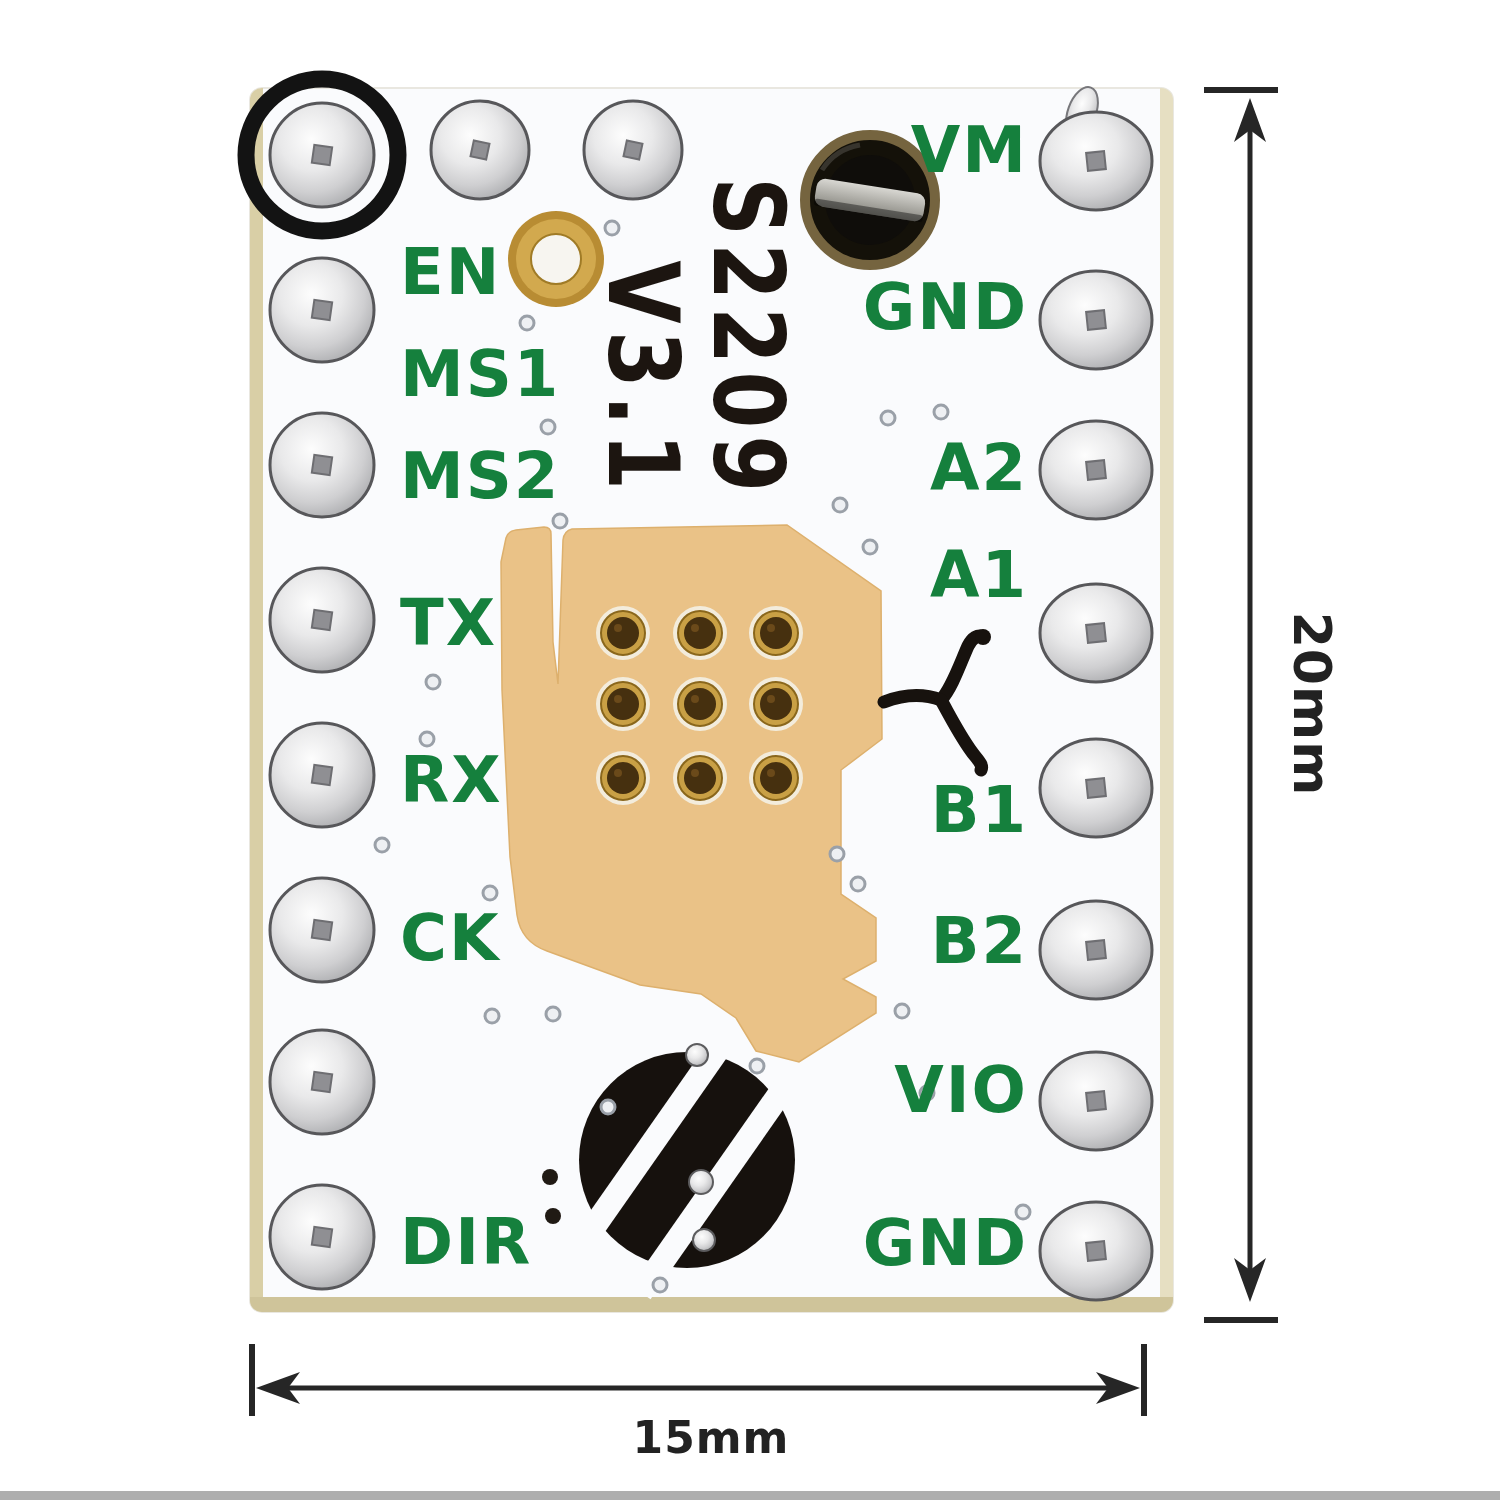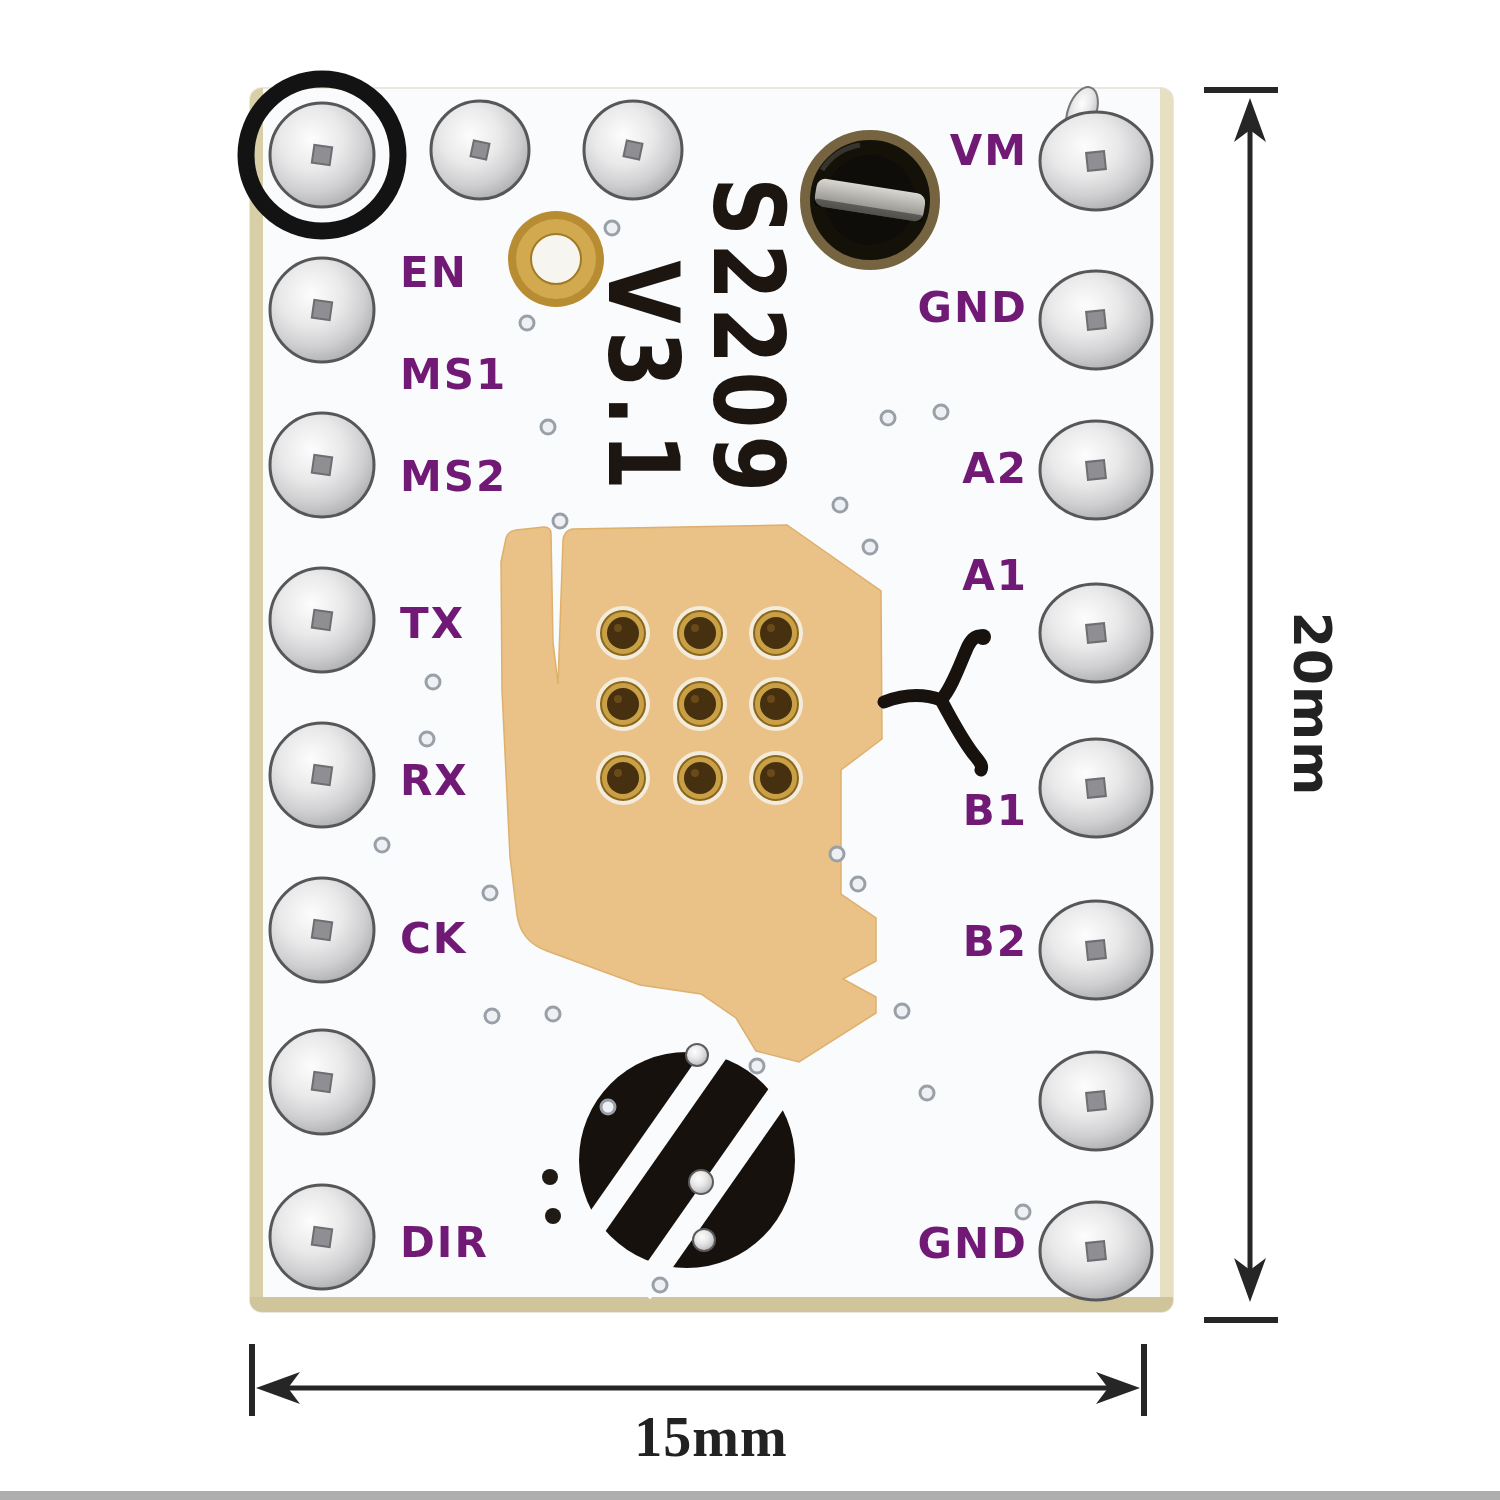--- a/index.html
+++ b/index.html
@@ -3,39 +3,39 @@
 <meta charset="utf-8">
 <style>
   html,body{margin:0;padding:0;background:#ffffff;}
   .canvas{
     position:relative;width:1500px;height:1500px;background:#ffffff;overflow:hidden;
     font-family:"DejaVu Sans", sans-serif;
   }
   .layer{position:absolute;left:0;top:0;}
   .pin-label{
     position:absolute;transform:translateY(-50%);
-    font-weight:bold;font-size:42px;color:#701a75;letter-spacing:2px;white-space:nowrap;
+    font-weight:bold;font-size:64px;color:#15803d;letter-spacing:2px;white-space:nowrap;
     font-family:"DejaVu Sans", sans-serif;
   }
   .pin-label.left{left:400px;}
   .pin-label.right{right:472px;text-align:right;}
   .model-text{
     position:absolute;left:535px;top:249px;width:320px;height:176px;
     transform:rotate(90deg) scaleY(1.2);transform-origin:center;
     font-weight:bold;font-size:82px;line-height:88px;letter-spacing:7px;
     color:#1c1510;text-align:right;white-space:nowrap;
   }
   .dim-label{position:absolute;color:#222222;font-weight:bold;}
   .dim-label.vertical{
     left:1312px;top:704px;transform:translate(-50%,-50%) rotate(90deg);
     font-size:52px;letter-spacing:1px;
   }
   .dim-label.horizontal{
     left:711px;top:1437px;transform:translate(-50%,-50%);
-    font-size:56px;letter-spacing:1px;font-family:Liberation Serif, serif;
+    font-size:44px;letter-spacing:1px;
   }
   .photo-bottom-edge{
     position:absolute;left:0;top:1491px;width:1500px;height:9px;background:#aeaeae;
   }
 </style>
 </head>
 <body>
 
 <div class="canvas">
 
@@ -220,20 +220,21 @@
   <div class="pin-label left" style="top:780px">RX</div>
   <div class="pin-label left" style="top:938px">CK</div>
   <div class="pin-label left" style="top:1242px">DIR</div>
 
   <div class="pin-label right" style="top:150px">VM</div>
   <div class="pin-label right" style="top:307px">GND</div>
   <div class="pin-label right" style="top:468px">A2</div>
   <div class="pin-label right" style="top:575px">A1</div>
   <div class="pin-label right" style="top:810px">B1</div>
   <div class="pin-label right" style="top:941px">B2</div>
+  <div class="pin-label right" style="top:1090px">VIO</div>
   <div class="pin-label right" style="top:1243px">GND</div>
 
   <div class="model-text">
     <div>S2209</div>
     <div>V3.1</div>
   </div>
 
   <div class="dim-label vertical">20mm</div>
   <div class="dim-label horizontal">15mm</div>
 

